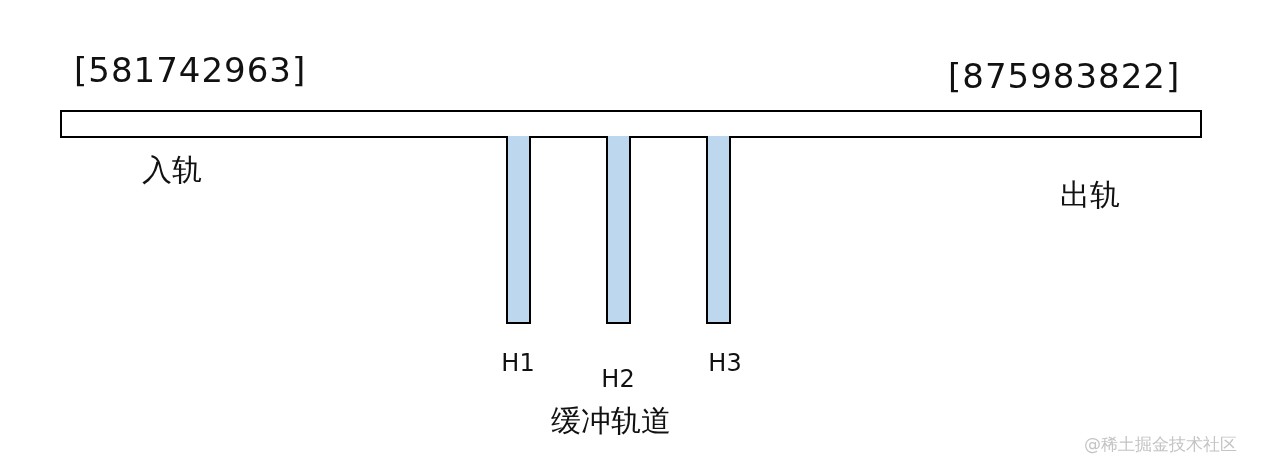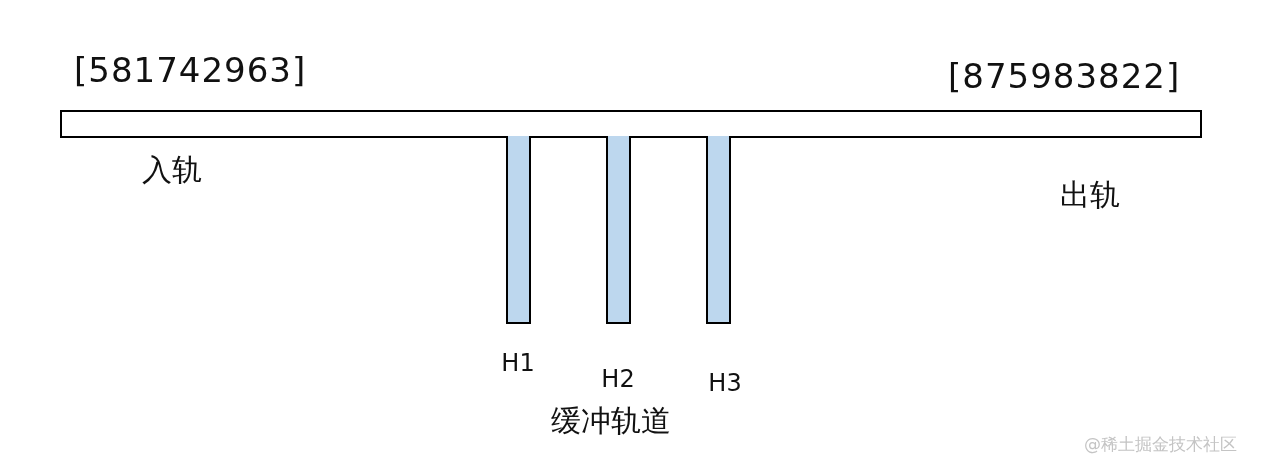--- a/index.html
+++ b/index.html
@@ -23,17 +23,17 @@
 
 <div class="abs track" style="left:506px;"></div>
 <div class="abs track" style="left:606px;"></div>
 <div class="abs track" style="left:706px;"></div>
 
 <div class="abs lbl" style="left:110px;top:152px;margin-left:32px;">入轨</div>
 <div class="abs lbl" style="left:1060px;top:150px;margin-top:27px;">出轨</div>
 
 <div class="abs hl" style="left:488px;top:345px;">H1</div>
 <div class="abs hl" style="left:588px;top:361px;">H2</div>
-<div class="abs hl" style="left:695px;top:345px;margin-top:20px;">H3</div>
+<div class="abs hl" style="left:695px;top:345px;">H3</div>
 
 <div class="abs lbl" style="left:551px;top:403px;">缓冲轨道</div>
 
 <div class="abs wm" style="left:1084px;top:433px;">@稀土掘金技术社区</div>
 
 </body></html>

